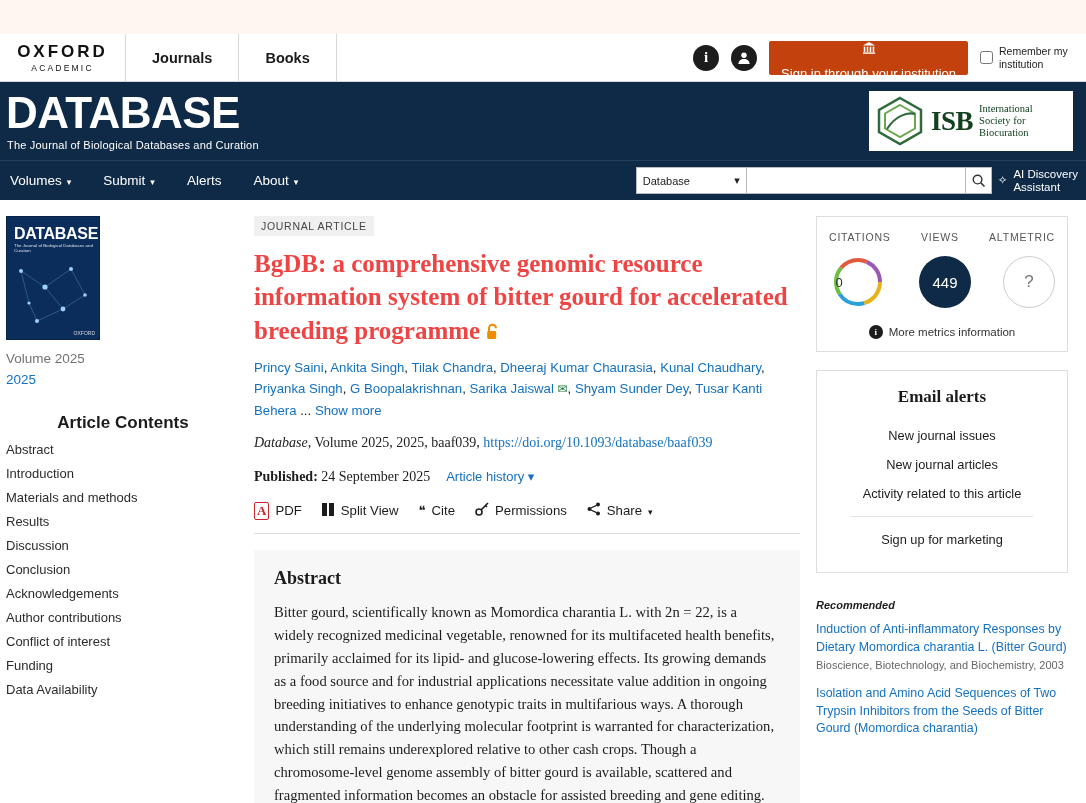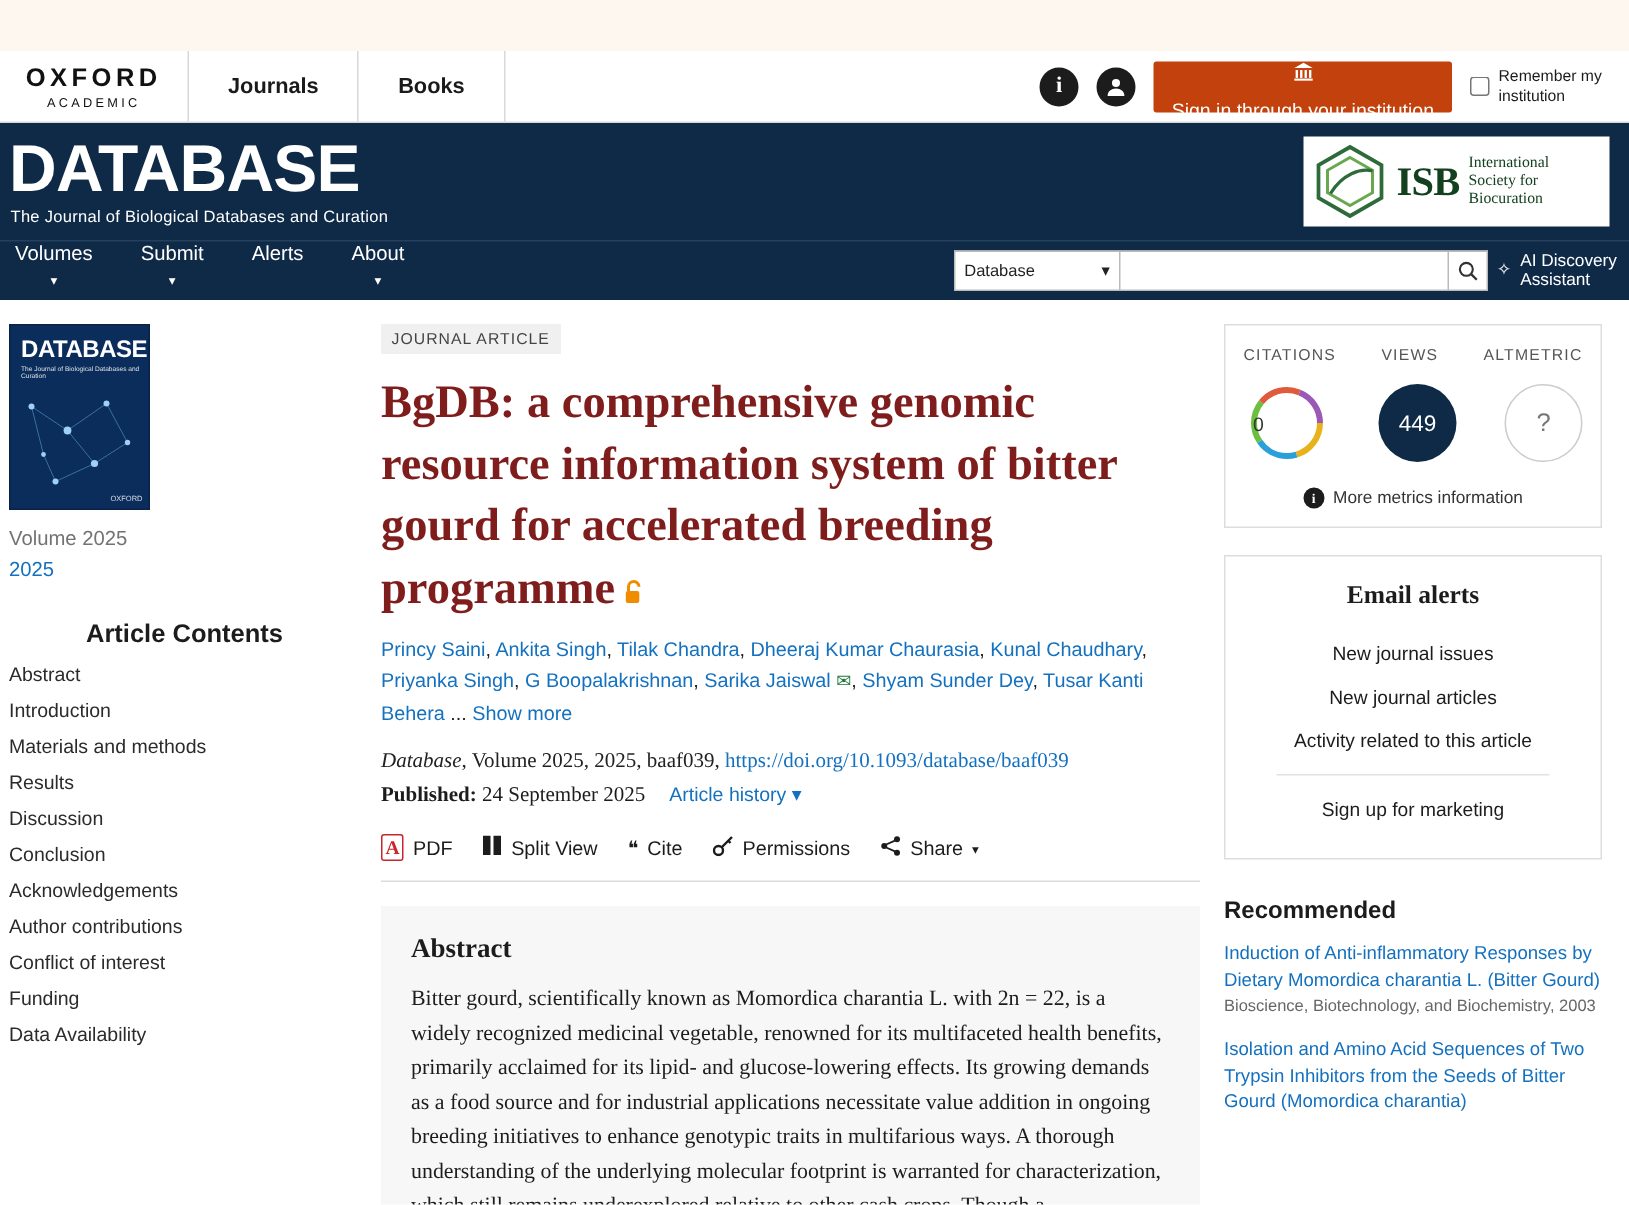--- a/index.html
+++ b/index.html
@@ -76,21 +76,21 @@
   .isb-text .small { font-size:10.5px; line-height:1.15; }
 
   
   .navbar {
     height: 40px; background:#0e2a47; color:#fff;
     display:flex; align-items:center; padding-left:6px;
     border-top:1px solid #24405e;
   }
   .nav-item {
     font-size:13.5px; padding:0 16px; display:flex; align-items:center;
-    gap:5px; cursor:pointer; height:100%;flex-direction:column;
+    gap:5px; cursor:pointer; height:100%;
   }
   .nav-item:first-child { padding-left:4px; }
   .caret { font-size:9px; position:relative; top:1px; }
   .nav-spacer { flex:1; }
   .search-wrap { display:flex; align-items:center; height:27px; margin-right:6px; }
   .search-select {
     width:110px; height:27px; background:#fff; color:#222; font-size:11px;
     display:flex; align-items:center; justify-content:space-between;
     padding:0 6px; border:1px solid #bbb; border-right:none;
   }
@@ -131,36 +131,36 @@
     font-size:13px; color:#2b2b2b; padding:9px 0 0 0; cursor:pointer;
   }
 
   
   .main-col { width: 560px; padding-left:14px; }
   .tag {
     display:inline-block; background:#f0f0f0; color:#444;
     font-size:10.5px; letter-spacing:.7px; padding:4px 7px; margin-bottom:11px;
   }
   .art-title {
-    font-family:"Liberation Serif", serif; font-size:31px; line-height:1.33;
-    font-weight:700; color:#7f1d1d; margin:0 0 10px 0;
+    font-family:"Liberation Serif", serif; font-size:25px; line-height:1.33;
+    font-weight:700; color:#ef4444; margin:0 0 10px 0;
   }
   .oa-icon {
     display:inline-block; width:15px; height:18px; vertical-align:-2px; margin-left:5px;
   }
   .authors { font-size:13.2px; line-height:1.62; }
   .authors a { color:#1471bf; text-decoration:none; cursor:pointer; }
   .authors .showmore { color:#1471bf; cursor:pointer; }
   .envelope { color:#1f7a3f; font-size:12px; }
   .cite-line {
     font-family:"Liberation Serif", serif; font-size:14px; margin-top:14px; color:#222;
   }
   .cite-line em { font-style:italic; }
   .cite-line a { color:#1471bf; text-decoration:none; }
-  .pub-line { font-family:"Liberation Serif", serif; font-size:14px; margin-top:6px; display:flex; gap:16px; align-items:baseline; }
+  .pub-line { font-family:"Liberation Serif", serif; font-size:14px; margin-top:18px; display:flex; gap:16px; align-items:baseline; }
   .pub-line b { font-weight:700; }
   .hist { color:#1471bf; cursor:pointer; font-family:"Liberation Sans", sans-serif; font-size:13px; }
   .toolbar {
     display:flex; align-items:center; gap:20px; margin-top:17px;
     padding-bottom:13px; border-bottom:1px solid #dcdcdc;
     font-size:13.2px;
   }
   .tool { display:flex; align-items:center; gap:6px; cursor:pointer; color:#1c1c1c; }
   .pdf-ico { color:#c9252c; font-weight:700; font-size:13px; font-family:"Liberation Serif", serif; border:1px solid #c9252c; padding:0 2px; border-radius:2px;}
   .abstract-box {
@@ -199,21 +199,21 @@
   }
   .info-dot {
     width:14px;height:14px;border-radius:50%;background:#1c1c1c;color:#fff;
     font-size:9px;display:flex;align-items:center;justify-content:center;font-weight:700;
     font-family:"Liberation Serif", serif;
   }
   .alerts-card { margin-top:18px; padding:16px 14px 18px 14px; text-align:center; }
   .alerts-card h3 { font-family:"Liberation Serif", serif; font-size:17px; margin:0 0 14px; }
   .alert-item { font-size:12.8px; color:#1c1c1c; padding:7px 0; cursor:pointer; }
   .alert-sep { border-top:1px solid #e2e2e2; margin:8px 20px; }
-  .rec-head { font-size:16px; font-weight:700; margin:26px 0 10px 0; }
+  .rec-head { font-size:11px; font-weight:700; margin:26px 0 10px 0;font-style:italic; }
   .rec-item { margin-bottom:14px; }
   .rec-title { font-size:12.4px; color:#1471bf; line-height:1.42; cursor:pointer; }
   .rec-src { font-size:11px; color:#666; margin-top:3px; }
 </style>
 </head>
 <body>
 
 <div class="topstrip"></div>
 
 <div class="brandbar">

